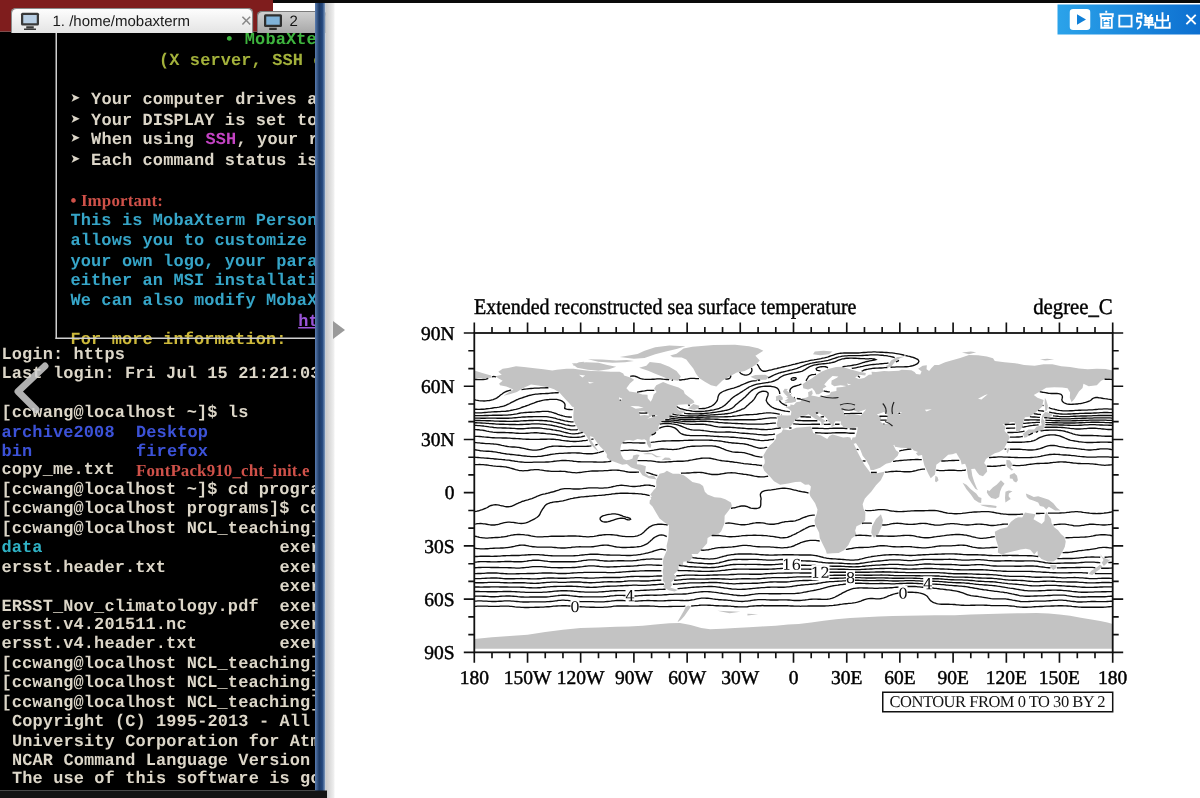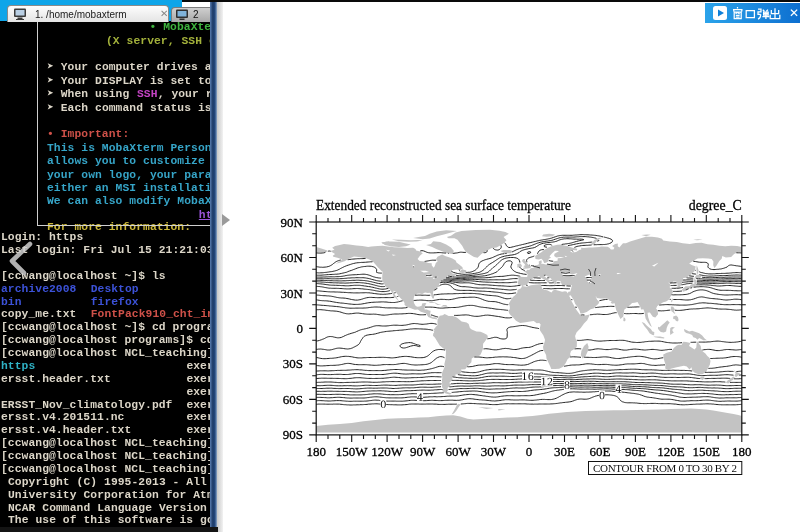--- a/index.html
+++ b/index.html
@@ -1,32 +1,32 @@
 <!DOCTYPE html>
 <html><head>
 <meta charset="utf-8">
 <style>
 html,body{margin:0;padding:0;}
 body{width:800px;height:532px;overflow:hidden;background:#fff;font-family:"Liberation Sans",sans-serif;position:relative;}
 #stage{position:absolute;left:0;top:0;width:800px;height:532px;overflow:hidden;}
 .topline{position:absolute;left:0;top:0;width:800px;height:2px;background:#0a0a0a;}
 
-#tabbar{position:absolute;left:0;top:0;width:182px;height:21px;background:#0ea5e9;}
+#tabbar{position:absolute;left:0;top:0;width:182px;height:21px;background:#7f1d1d;}
 #term{position:absolute;left:0;top:21px;width:210px;height:506px;background:#000;overflow:hidden;}
 #termedge{position:absolute;left:210px;top:2px;width:7px;height:530px;background:linear-gradient(90deg,#5a7db0,#1d3a66 40%,#23477d 70%,#8fa8c8);}
 #termedge2{position:absolute;left:217px;top:2px;width:6px;height:530px;background:linear-gradient(90deg,#c8c8c8,#f2f2f2);}
 #botbar{position:absolute;left:0;top:527px;width:218px;height:5px;background:#141414;}
 .tab1{position:absolute;left:7px;top:5px;width:162px;height:17px;background:linear-gradient(#fdfdfd,#e4e4e4);border:1px solid #8a8a8a;border-bottom:none;border-radius:4px 4px 0 0;box-sizing:border-box;}
 .tab2{position:absolute;left:171px;top:7px;width:47px;height:15px;background:linear-gradient(#cfcfcf,#a8a8a8);border:1px solid #7c7c7c;border-bottom:none;border-radius:4px 4px 0 0;box-sizing:border-box;}
 .tabtxt{position:absolute;left:27px;top:3px;font-size:10px;color:#1a1a1a;font-family:"Liberation Sans",sans-serif;}
 .tabx{position:absolute;left:152px;top:2px;font-size:10px;color:#888;}
 .t2txt{position:absolute;left:21px;top:1px;font-size:10px;color:#111;}
 
 .tl{position:absolute;left:0;white-space:pre;font-family:"Liberation Mono",monospace;font-size:11.3px;font-weight:bold;line-height:13px;height:13px;color:#dcd6c8;letter-spacing:0.08px;}
-.grn{color:#3eb43e;} .ylg{color:#a3b13b;} .red{color:#cf5149;} .cyn{color:#36a5c8;}
+.grn{color:#3eb43e;} .ylg{color:#a3b13b;} .red{color:#cf5149;font-family:Liberation Serif, serif;} .cyn{color:#36a5c8;}
 .mag{color:#c343c3;} .yel{color:#ccb83a;} .blu{color:#3c52d8;} .cy2{color:#2fb2c5;}
 .lnk{color:#9a55d8;text-decoration:underline;}
 .boxv{position:absolute;left:37px;top:21px;width:1px;height:205px;background:#cfcfcf;}
 .boxh{position:absolute;left:37px;top:225px;width:176px;height:1px;background:#cfcfcf;}
 
 #chev{position:absolute;left:8px;top:240px;width:26px;height:36px;}
 #sidearrow{position:absolute;left:221px;top:213px;width:10px;height:14px;}
 
 #bluebtn{position:absolute;left:705px;top:3px;width:95px;height:20px;background:linear-gradient(90deg,#2ba3ea,#0d6fd0);}
 #mapwrap{position:absolute;left:0;top:0;width:800px;height:532px;}
@@ -102,21 +102,21 @@
       <div class="tl" style="top:208.8px;width:213px"><span class="yel" style="position:absolute;left:47px;top:12px">For more information: </span><span class="lnk" style="position:absolute;left:198.8px;top:0">https:/</span></div>
       <div class="tl" style="top:231.2px;width:213px"><span style="position:absolute;left:1px;top:0">Login: https</span></div>
       <div class="tl" style="top:244.1px;width:213px"><span style="position:absolute;left:1px;top:0">Last login: Fri Jul 15 21:21:03 2022</span></div>
       <div class="tl" style="top:269.8px;width:213px"><span style="position:absolute;left:1px;top:0">[ccwang@localhost ~]$ ls</span></div>
       <div class="tl" style="top:282.7px;width:213px"><span class="blu" style="position:absolute;left:1px;top:0">archive2008</span><span class="blu" style="position:absolute;left:90.7px;top:0">Desktop</span></div>
       <div class="tl" style="top:295.5px;width:213px"><span class="blu" style="position:absolute;left:1px;top:0">bin</span><span class="blu" style="position:absolute;left:90.7px;top:0">firefox</span></div>
       <div class="tl" style="top:308.4px;width:213px"><span style="position:absolute;left:1px;top:0">copy_me.txt</span><span class="red" style="position:absolute;left:90.7px;top:0">FontPack910_cht_init.e</span></div>
       <div class="tl" style="top:321.3px;width:213px"><span style="position:absolute;left:1px;top:0">[ccwang@localhost ~]$ cd programs</span></div>
       <div class="tl" style="top:334.2px;width:213px"><span style="position:absolute;left:1px;top:0">[ccwang@localhost programs]$ cd NCL</span></div>
       <div class="tl" style="top:347.0px;width:213px"><span style="position:absolute;left:1px;top:0">[ccwang@localhost NCL_teaching]$ ls</span></div>
-      <div class="tl" style="top:359.9px;width:213px"><span class="cy2" style="position:absolute;left:1px;top:0">https</span><span style="position:absolute;left:186.4px;top:0">exercis</span></div>
+      <div class="tl" style="top:359.9px;width:213px"><span class="cy2" style="position:absolute;left:1px;top:0">data</span><span style="position:absolute;left:186.4px;top:0">exercis</span></div>
       <div class="tl" style="top:372.8px;width:213px"><span style="position:absolute;left:1px;top:0">ersst.header.txt</span><span style="position:absolute;left:186.4px;top:0">exercis</span></div>
       <div class="tl" style="top:385.6px;width:213px"><span style="position:absolute;left:186.4px;top:0">exercis</span></div>
       <div class="tl" style="top:398.5px;width:213px"><span style="position:absolute;left:1px;top:0">ERSST_Nov_climatology.pdf</span><span style="position:absolute;left:186.4px;top:0">exercis</span></div>
       <div class="tl" style="top:411.4px;width:213px"><span style="position:absolute;left:1px;top:0">ersst.v4.201511.nc</span><span style="position:absolute;left:186.4px;top:0">exercis</span></div>
       <div class="tl" style="top:424.2px;width:213px"><span style="position:absolute;left:1px;top:0">ersst.v4.header.txt</span><span style="position:absolute;left:186.4px;top:0">exercis</span></div>
       <div class="tl" style="top:437.1px;width:213px"><span style="position:absolute;left:1px;top:0">[ccwang@localhost NCL_teaching]$ ncl</span></div>
       <div class="tl" style="top:450.0px;width:213px"><span style="position:absolute;left:1px;top:0">[ccwang@localhost NCL_teaching]$ ls</span></div>
       <div class="tl" style="top:462.9px;width:213px"><span style="position:absolute;left:1px;top:0">[ccwang@localhost NCL_teaching]$ ncl</span></div>
       <div class="tl" style="top:475.7px;width:213px"><span style="position:absolute;left:8px;top:0">Copyright (C) 1995-2013 - All Ri</span></div>
       <div class="tl" style="top:488.6px;width:213px"><span style="position:absolute;left:8px;top:0">University Corporation for Atmo</span></div>

